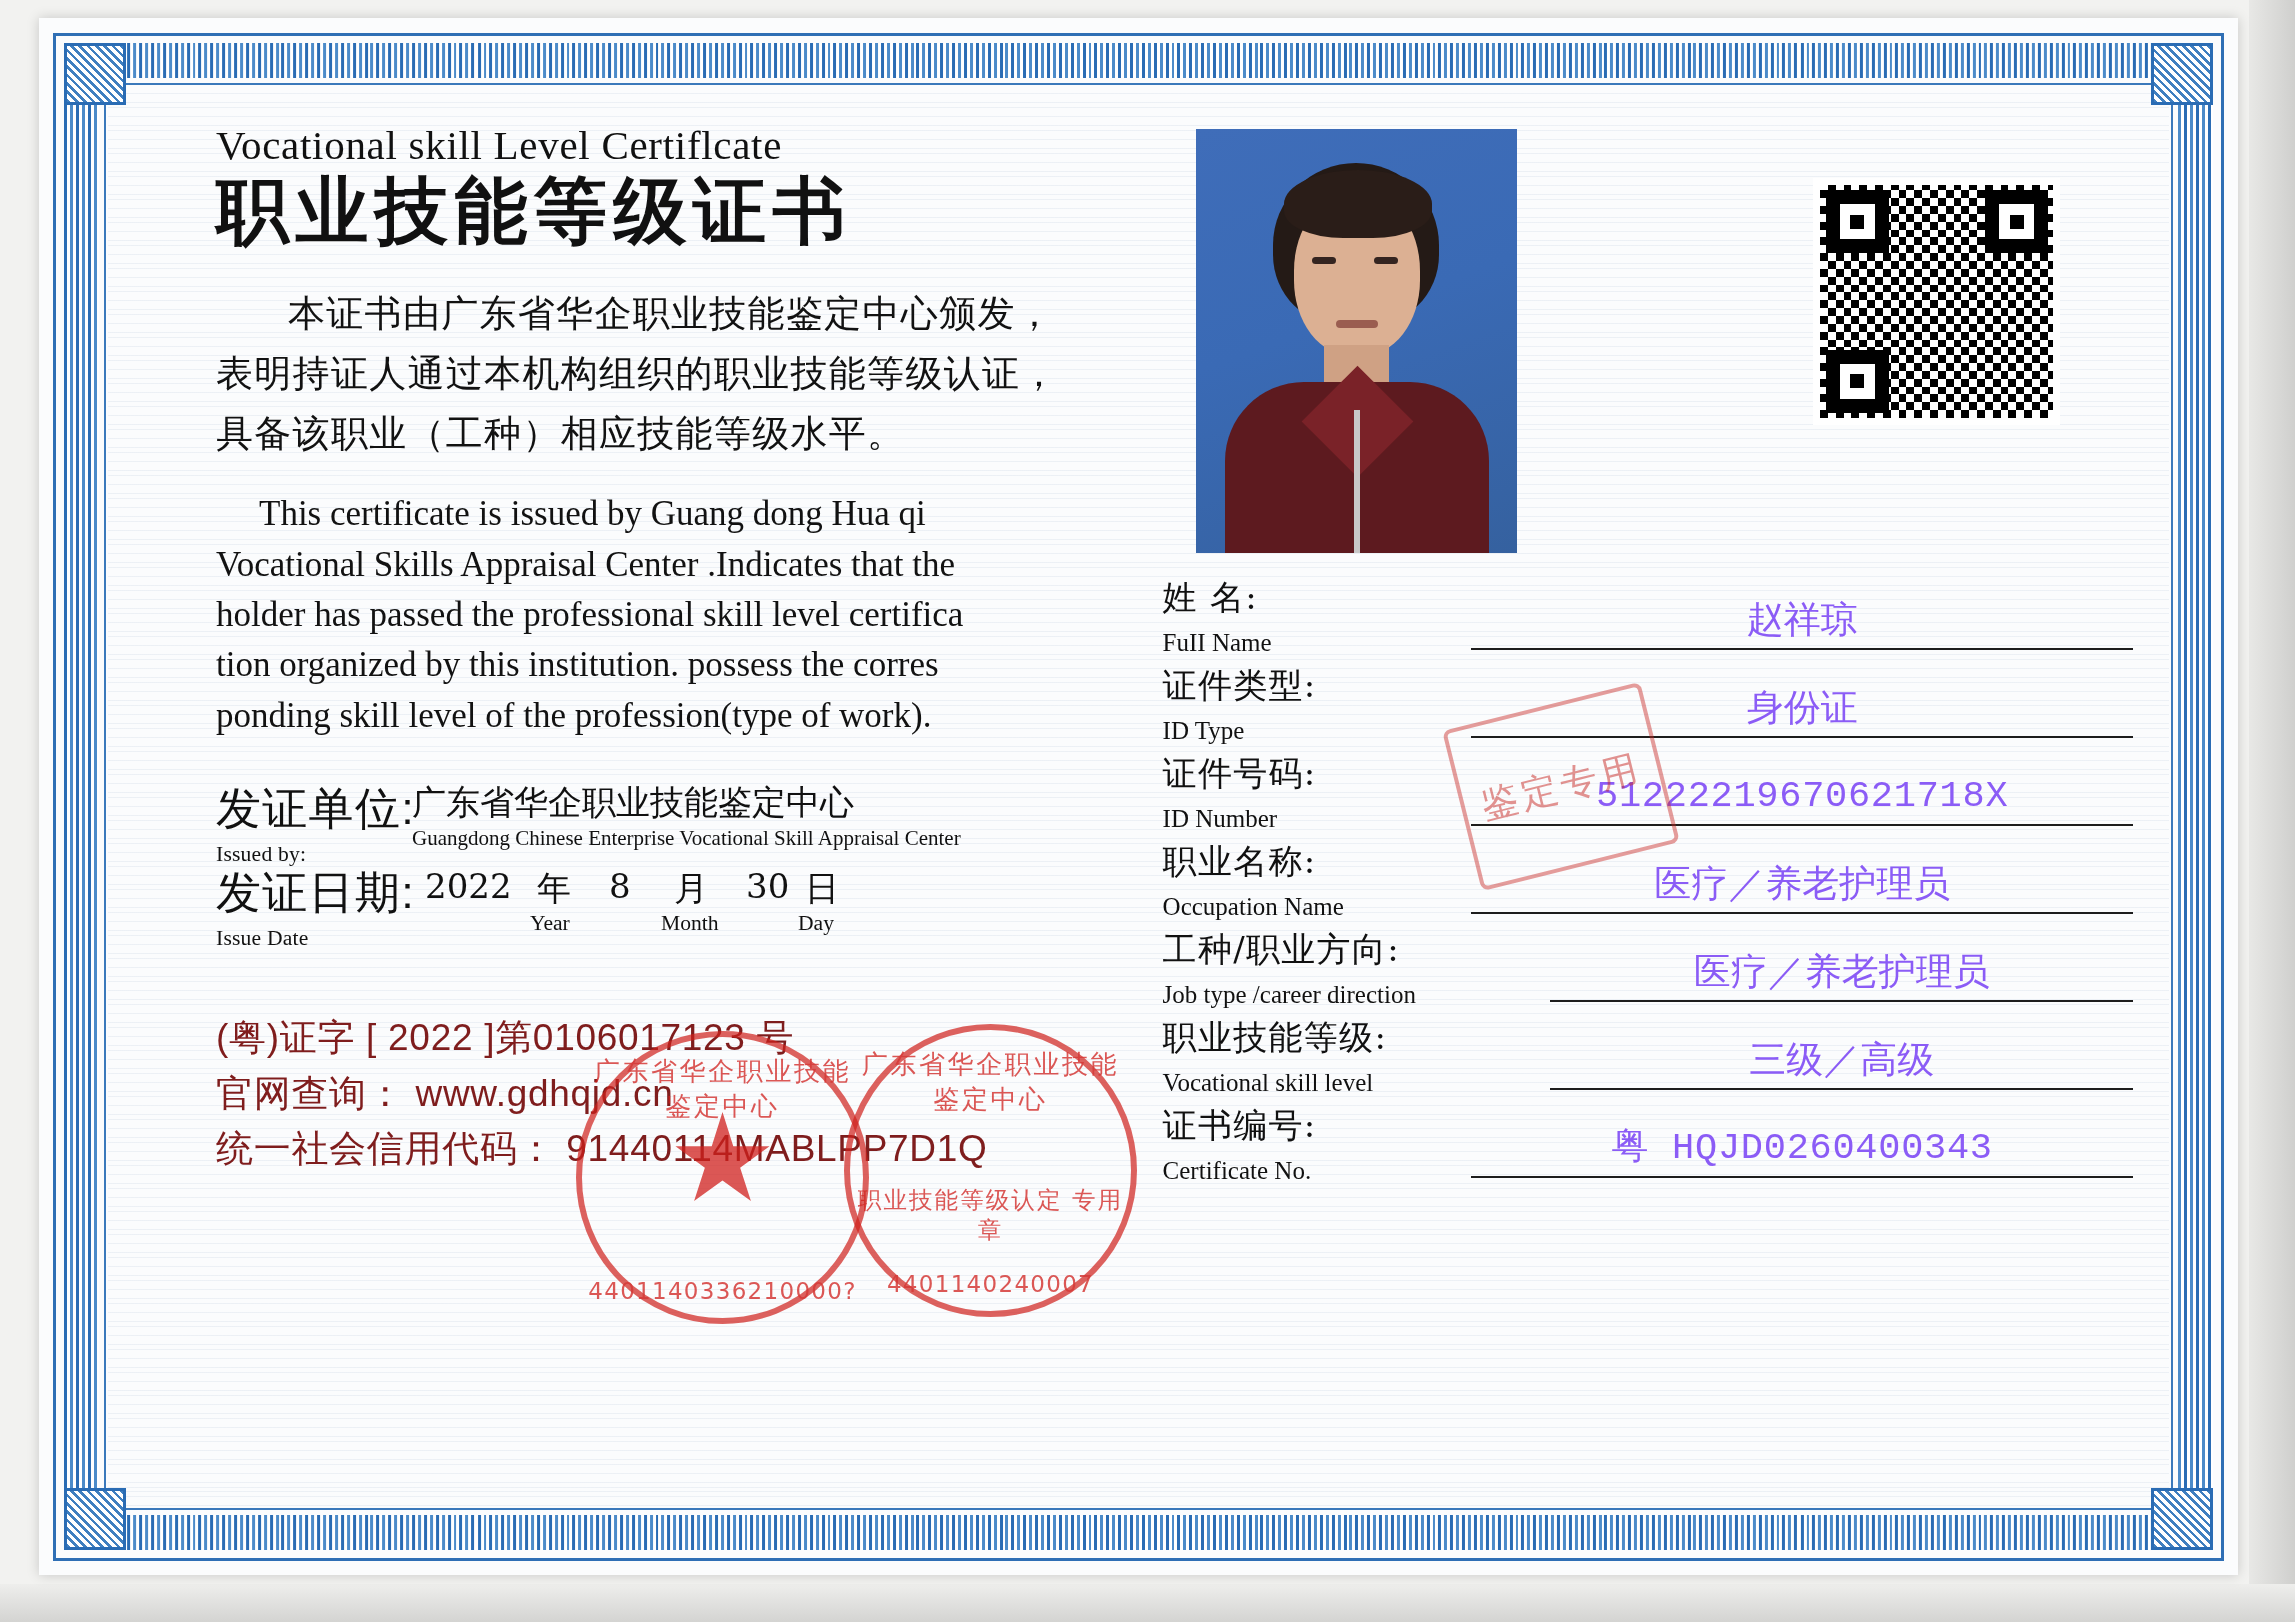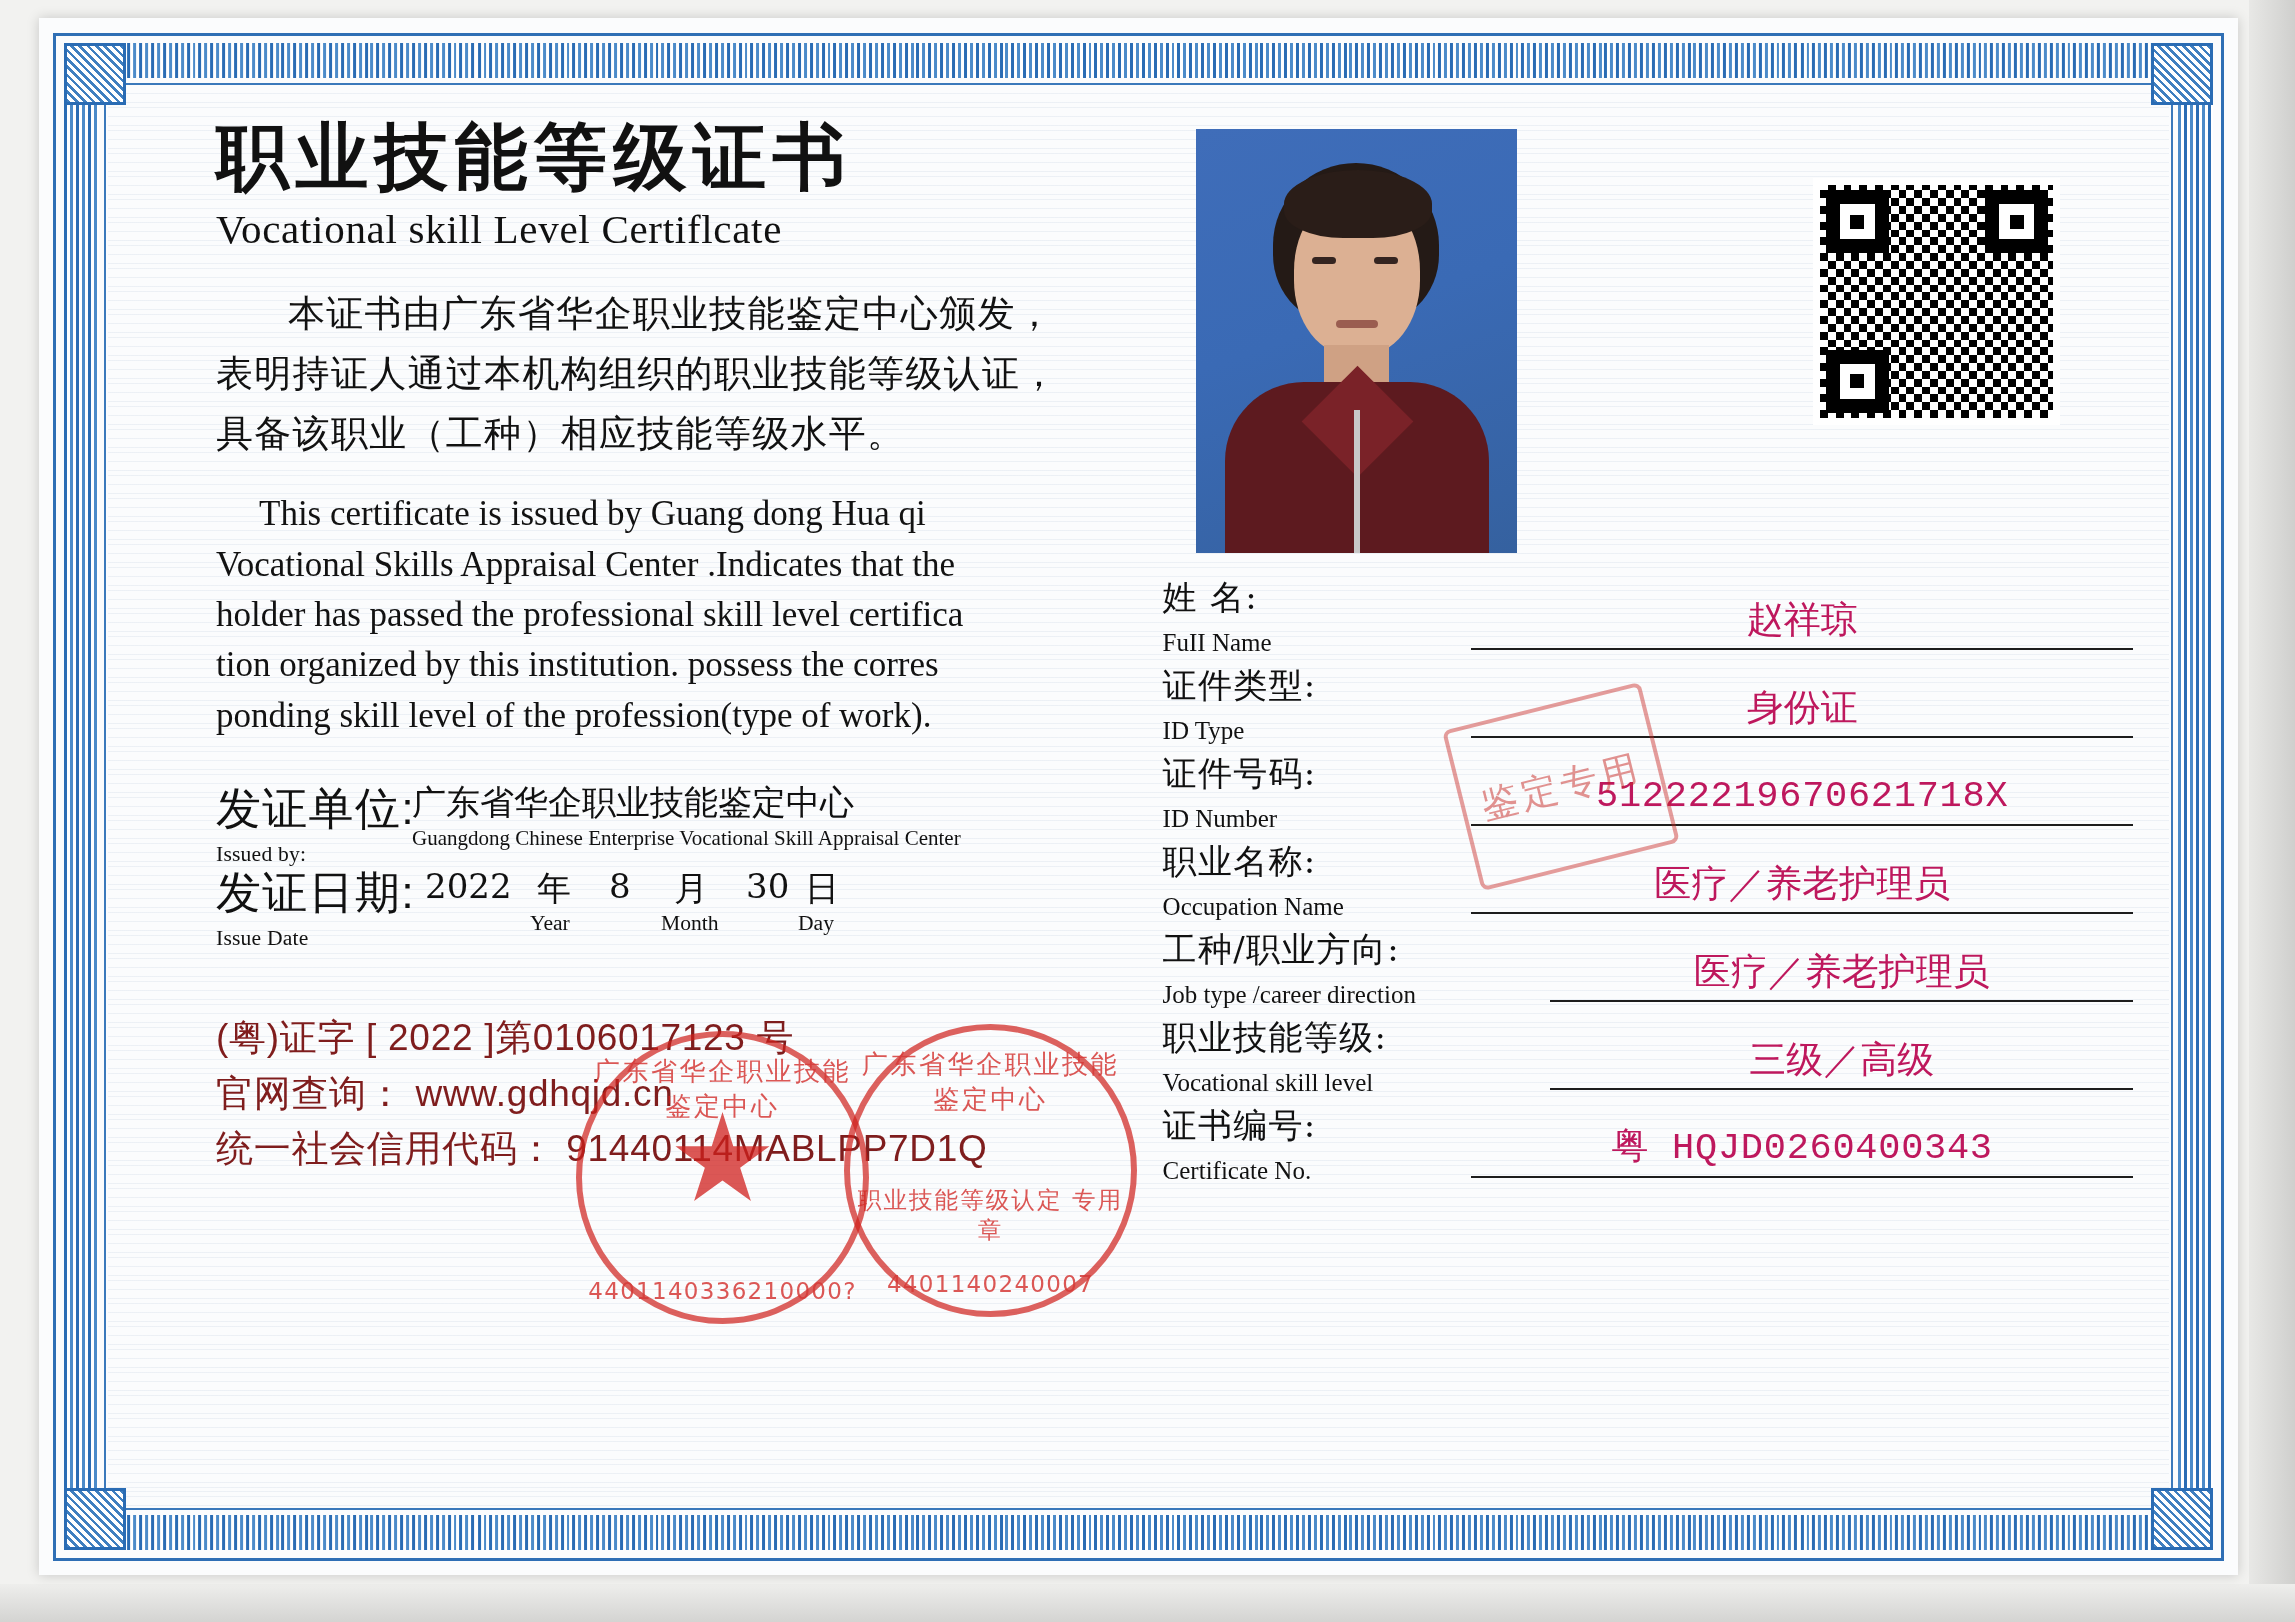--- a/index.html
+++ b/index.html
@@ -286,21 +286,21 @@
   .field-value {
     position: absolute;
     left: 314px;
     right: 6.5px;
     top: 19.6px;
     height: 56px;
     border-bottom: 2px solid #1d1d1d;
     text-align: center;
     font-family: "DejaVu Serif", serif;
     font-size: 37px;
-    color: #be185d;
+    color: #8b5cf6;
     line-height: 56px;
     white-space: nowrap;
     overflow: hidden;
   }
   .field-value.shift { left: 393px; }
   .field-value.num {
     font-family: Liberation Mono, monospace;
     font-size: 37px;
     letter-spacing: 0.7px;
     text-align: center;
@@ -393,22 +393,22 @@
     <div class="guilloche"></div>
     <div class="corner tl"></div>
     <div class="corner tr"></div>
     <div class="corner bl"></div>
     <div class="corner br"></div>
 
     <div id="content">
 
       <div id="left-col">
 
+        <div id="title-en">Vocational skill Level  Certiflcate</div>
         <div id="title-cn">职业技能等级证书</div>
-        <div id="title-en">Vocational skill Level  Certiflcate</div>
 
         <div class="para-cn">
           <span class="indent"></span><span>本证书由广东省华企职业技能鉴定中心颁发，</span><br>
           <span>表明持证人通过本机构组织的职业技能等级认证，</span><br>
           <span>具备该职业（工种）相应技能等级水平。</span>
         </div>
 
         <div class="para-en">
           <span class="indent"></span><span>This certificate is issued by Guang dong Hua qi</span><br>
           <span>Vocational Skills Appraisal Center .Indicates that the</span><br>

